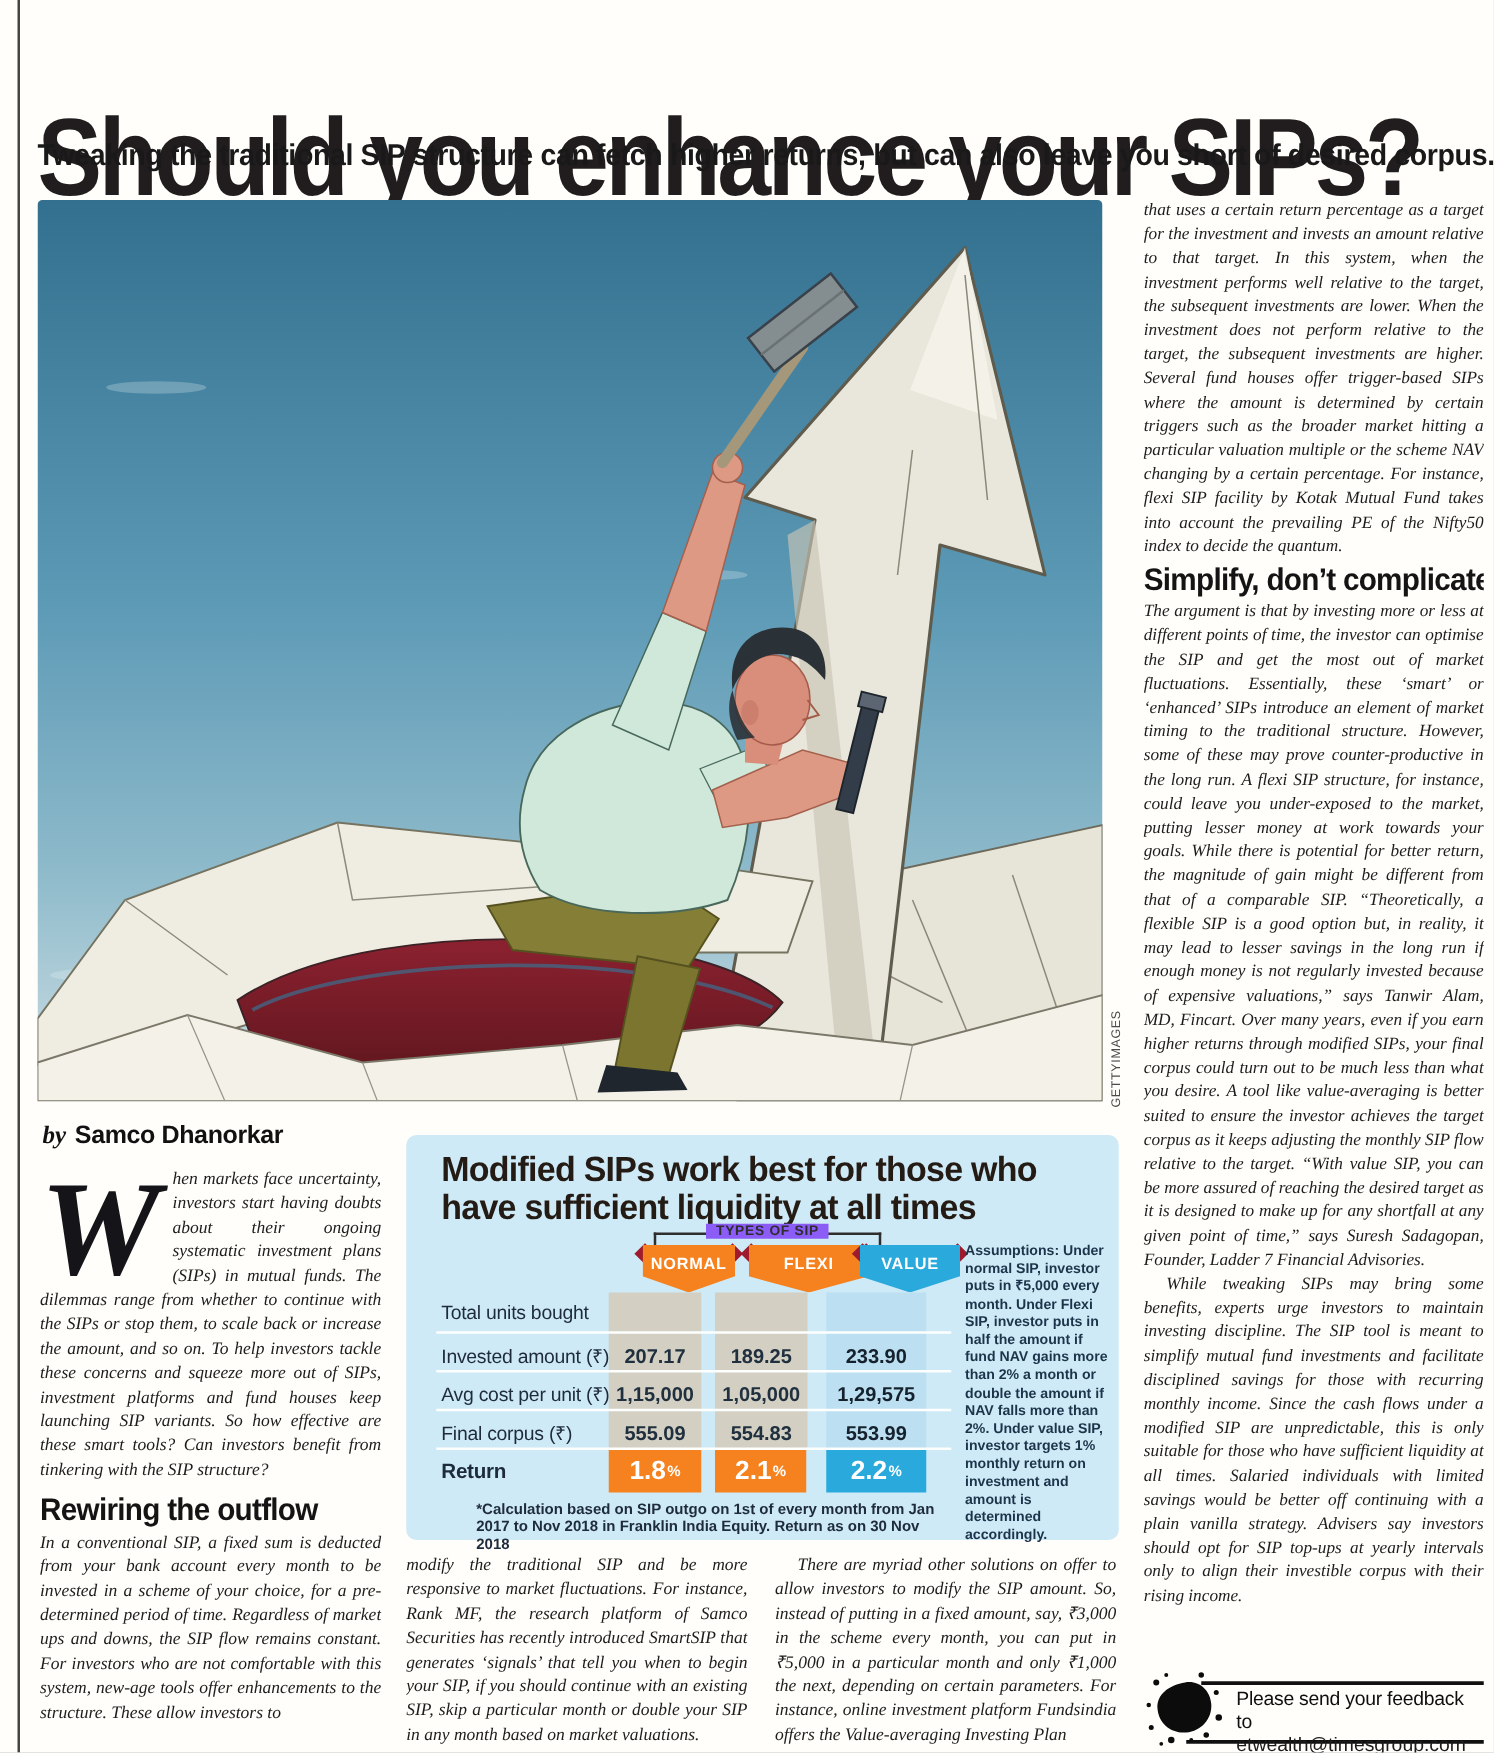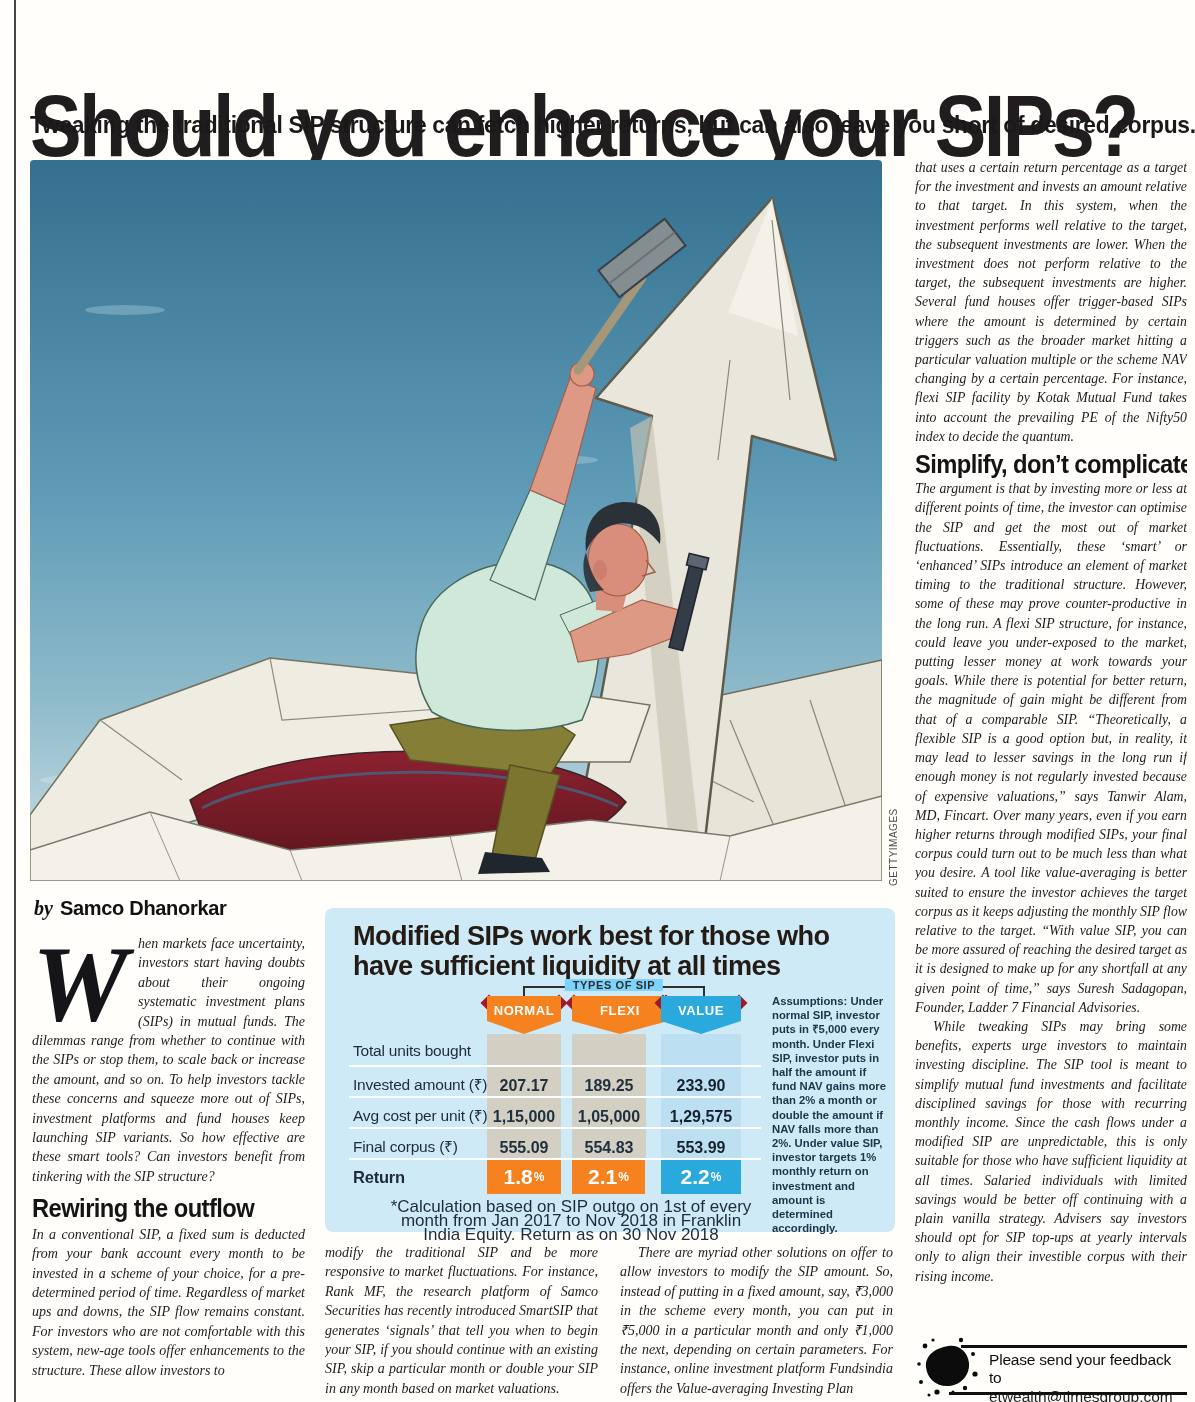--- a/index.html
+++ b/index.html
@@ -63,24 +63,24 @@
     position:absolute; left:28px; top:13px; width:530px;
     font-size:28px; line-height:30px; font-weight:bold; letter-spacing:-0.6px; color:#241b15;
     transform:scaleX(.97); transform-origin:left top;
   }
   .types-bracket {
     position:absolute; left:198px; top:78px; width:178px; height:9px;
     border-top:2px solid #2e2e2e; border-left:2px solid #2e2e2e; border-right:2px solid #2e2e2e;
   }
   .types-label {
     position:absolute; left:50%; top:-9px; transform:translateX(-50%);
-    background:#7dd3fc; padding:0 8px; white-space:nowrap;
+    background:#8b5cf6; padding:0 8px; white-space:nowrap;
     font-size:11px; font-weight:bold; letter-spacing:.6px; color:#2e2e2e;text-align:right;
   }
-  .tab { position:absolute; top:88px; width:74px; height:38px; }
+  .tab { position:absolute; top:88px; width:74px; height:38px;margin-left:27px; }
   .tab.t1 { left:162px; } .tab.t2 { left:247px;padding-left:22px; } .tab.t3 { left:336px; width:80px; }
   .fold { position:absolute; top:1px; width:12px; height:12px; background:#9e1b2e; transform:rotate(45deg); }
   .fold.l { left:-4px; } .fold.r { right:-4px; }
   .banner {
     position:absolute; left:0; top:0; right:0; bottom:0;
     clip-path:polygon(0 0,100% 0,100% 66%,50% 100%,0 66%);
     display:flex; justify-content:center; padding-top:7px; box-sizing:border-box;
     color:#fff; font-weight:bold; font-size:13px; letter-spacing:.6px;
   }
   .banner.orange { background:#f5821f; } .banner.blue { background:#2aa9dc; }
@@ -104,22 +104,22 @@
   .ret-box .pct { font-size:12px; font-weight:bold; margin-left:1px; }
   .ret-box.r1 { left:162px; width:74px; background:#f5821f; }
   .ret-box.r2 { left:247px; width:73px; background:#f5821f; }
   .ret-box.r3 { left:336px; width:80px; background:#2aa9dc; }
 
   .assumptions {
     position:absolute; left:447px; top:86px; width:116px;
     font-size:11.3px; line-height:14.2px; font-weight:700; color:#1c3349; text-align:left;
   }
   .footnote {
-    position:absolute; left:56px; top:292px; width:380px; text-align:center;
-    font-size:17px; line-height:14px; font-weight:400; color:#1d2b3a;
+    position:absolute; left:56px; top:292px; width:380px; text-align:left;
+    font-size:12px; line-height:14px; font-weight:700; color:#1d2b3a;
   }
 
   
   .feedback { position:absolute; left:915px; top:1334px; width:272px; height:64px; font-family:"Liberation Sans", sans-serif; }
   .fb-rule-top { position:absolute; left:46px; right:0; top:11px; height:3px; background:#101010; }
   .fb-rule-bot { position:absolute; left:34px; right:0; top:58px; height:3px; background:#101010; }
   .fb-splat { position:absolute; left:0; top:0; }
   .fb-text { position:absolute; left:74px; top:17px; }
   .fb-line1 { font-size:15.5px; font-weight:normal; color:#0e0e0e; letter-spacing:-0.2px; }
   .fb-line2 { font-size:15.5px; color:#1c1c1c; text-decoration:none; display:block; margin-top:1px; }

